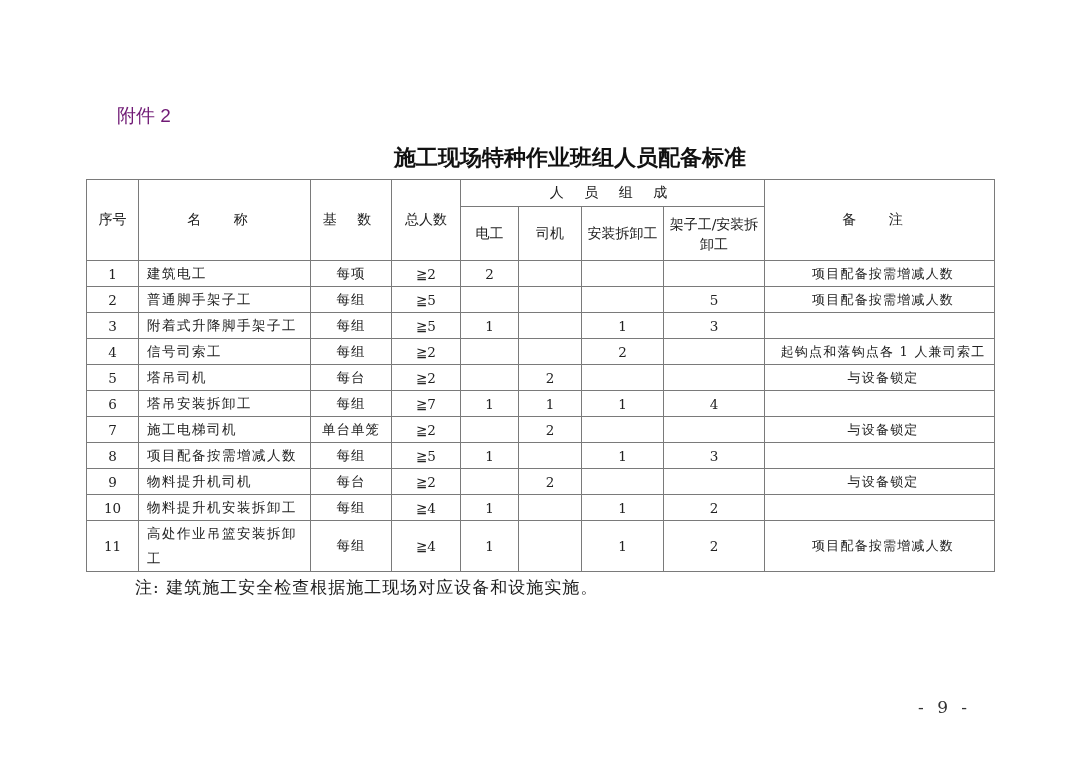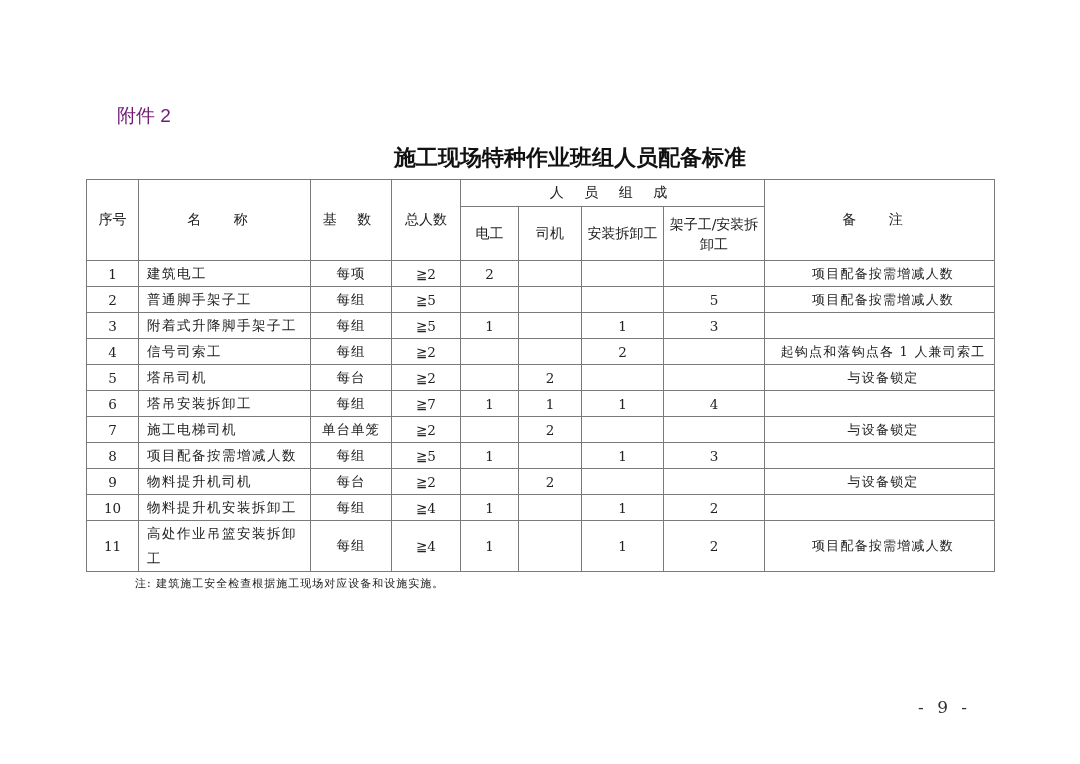--- a/index.html
+++ b/index.html
@@ -13,21 +13,21 @@
   table { border:1.5px solid #333; }
   th { font-family:"DejaVu Sans", sans-serif; font-size:14px;margin-top:15px; }
   td.name { text-align:left; padding-left:8px; font-family:"DejaVu Sans", sans-serif; letter-spacing:1.5px; line-height:25px;margin-left:39px; }
   td.remark { text-align:center; padding-left:7px; font-size:13px; letter-spacing:1.2px;margin-left:39px; }
   td.unit { font-size:13.5px; letter-spacing:1px;margin-top:16px; }
   td.num { font-family:"DejaVu Serif", serif; }
   tr.r { height:26px; }
   tr.r11 { height:50px; }
   .spaced { letter-spacing:14px; }
   .spaced2 { letter-spacing:8px; }
-  .note { position:absolute; left:135px; top:576px; font-size:11px; letter-spacing:1px; color:#222; }
+  .note { position:absolute; left:135px; top:576px; font-size:17px; letter-spacing:1px; color:#222; }
   .page { position:absolute; left:918px; top:697px; font-size:17px; color:#333; letter-spacing:4px; }
 </style>
 </head>
 <body>
 
 <div class="attach">附件 2</div>
 <div class="title">施工现场特种作业班组人员配备标准</div>
 
 <table>
   <colgroup>

